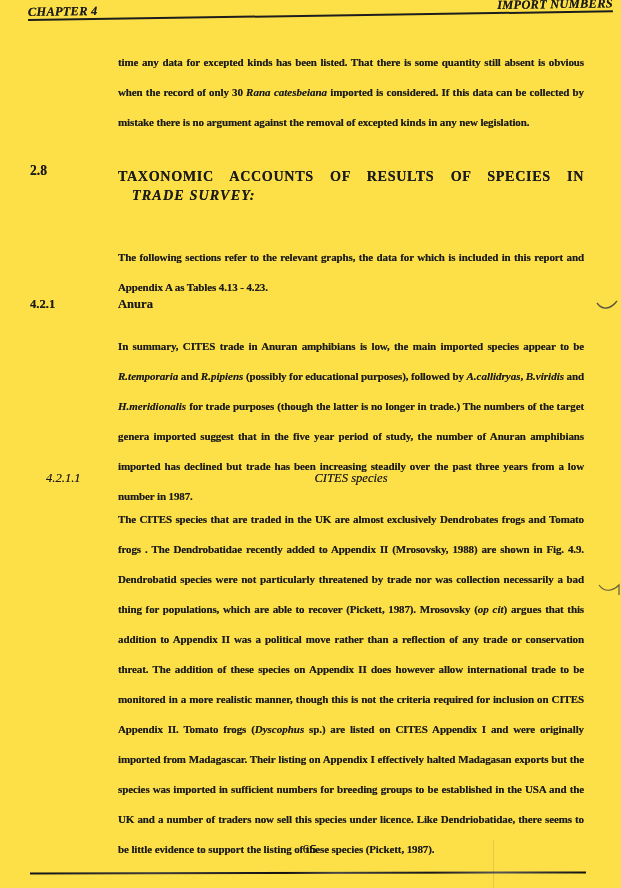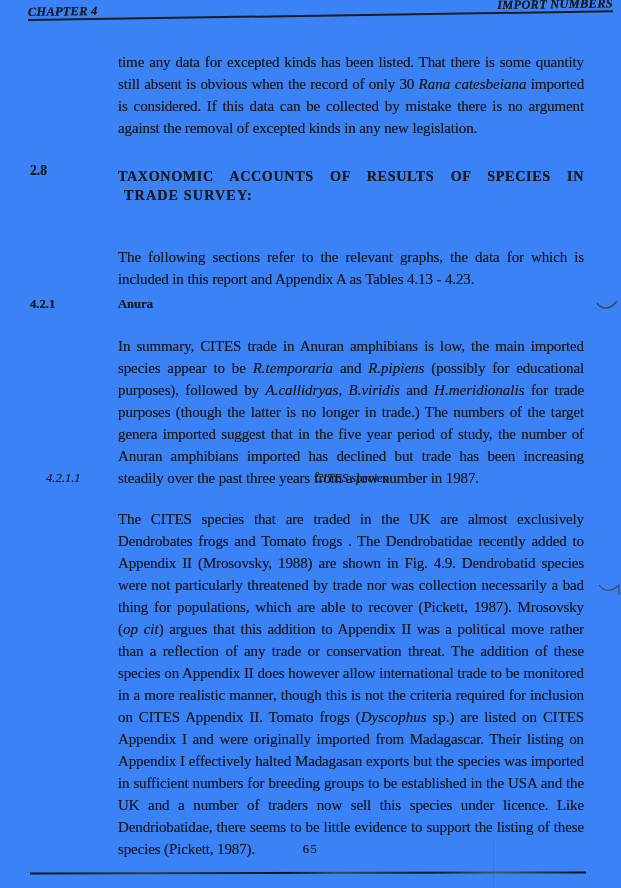--- a/index.html
+++ b/index.html
@@ -1,20 +1,20 @@
 <!DOCTYPE html>
 <html><head>
 <meta charset="utf-8">
 <style>
   html,body { margin:0; padding:0; }
   body { width:621px; height:888px; overflow:hidden; background:#e8e8e6; }
 
   .page {
     position:relative; width:621px; height:888px;
-    background:#3b82f6;
+    background:#fde047;
     font-family:"Liberation Serif","DejaVu Serif",serif;
     color:#1b1b1b;
     overflow:hidden;
   }
 
   
   .running-header {
     position:absolute; top:3px; left:28px; width:585px;
     display:flex; justify-content:space-between; align-items:flex-end;
     border-bottom:2.2px solid #1d1d1d;
@@ -24,45 +24,47 @@
   .running-header .hdr {
     font-style:italic; font-weight:bold; font-size:12.5px;
     letter-spacing:0.2px; white-space:nowrap;
     text-shadow:0 0 0.4px rgba(0,0,0,.65);
     transform:translateY(2px);
   }
 
   
   .par {
     position:absolute; left:118px; width:466px;
-    font-size:15px; line-height:22px;
+    font-size:11px; line-height:30px;
     text-align:justify; letter-spacing:-0.12px;
     text-shadow:0 0 0.45px rgba(20,20,20,.6);
+    font-weight:bold;
   }
   .par i, .heading i { letter-spacing:0; }
 
   .sec-num {
     position:absolute; left:30px;
     font-size:12.6px; font-weight:bold;
     text-shadow:0 0 0.45px rgba(20,20,20,.6);
     white-space:nowrap;
   }
   .sec-num.italic { font-style:italic; font-weight:normal;margin-left:16px; }
 
   .h42-line1 {
     position:absolute; left:118px; width:466px;
     font-size:14.2px; font-weight:bold; letter-spacing:0.6px;
     text-align:justify; text-align-last:justify;
     text-shadow:0 0 0.5px rgba(20,20,20,.7);
     white-space:normal;
   }
   .h42-line2 {
-    position:absolute; left:124px; width:466px;
+    position:absolute; left:132px; width:466px;
     font-size:14.2px; font-weight:bold; letter-spacing:1.1px;
     text-shadow:0 0 0.5px rgba(20,20,20,.7);
+    font-style:italic;
   }
   .sub-heading {
     position:absolute; left:118px; width:466px;
     font-size:12.6px; font-weight:bold;
     text-shadow:0 0 0.45px rgba(20,20,20,.6);
   }
   .sub-heading.italic { font-style:italic; font-weight:normal; }
 
   
   .page-number {

